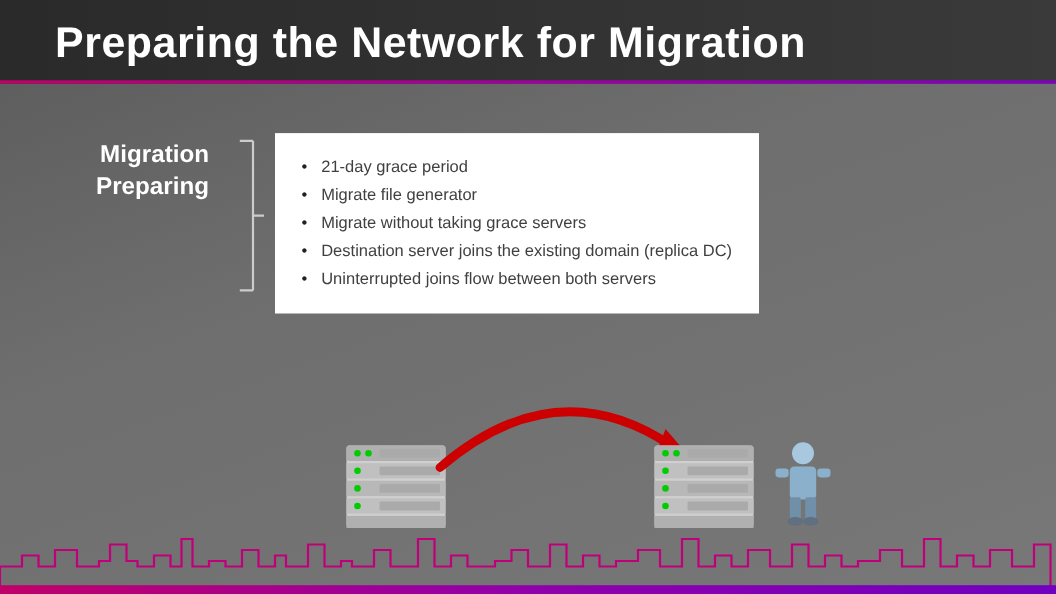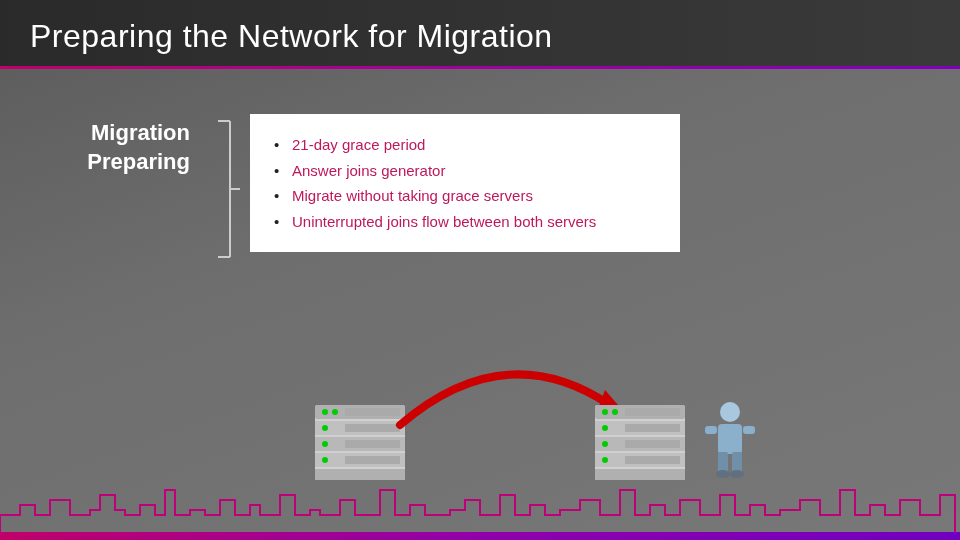--- a/index.html
+++ b/index.html
@@ -31,23 +31,24 @@
     .title-bar::before {
       content: '';
       position: absolute;
       bottom: 0; left: 0; right: 0;
       height: 3px;
       background: linear-gradient(90deg, #c0006a, #a000a0, #8000c0);
     }
 
     .slide-title {
       color: #ffffff;
-      font-size: 32px;
-      font-weight: 400;
+      font-size: 39px;
+      font-weight: 700;
       letter-spacing: 0.5px;
+      margin-left: 20px;
     }
 
     
     .content-area {
       display: flex;
       align-items: flex-start;
       padding: 40px 60px 20px 60px;
       gap: 0;
     }
 
@@ -91,21 +92,21 @@
       max-width: 520px;
       margin-top: 5px;
     }
 
     .highlights-list {
       list-style: none;
       padding: 0;
     }
 
     .highlights-list li {
-      color: #be185d;
+      color: #404040;
       font-size: 15px;
       line-height: 1.7;
       padding-left: 18px;
       position: relative;
     }
 
     .highlights-list li::before {
       content: '•';
       position: absolute;
       left: 0;
@@ -197,22 +198,23 @@
         <line x1="20" y1="2" x2="20" y2="138" stroke="#cccccc" stroke-width="2"></line>
         <line x1="20" y1="2" x2="8" y2="2" stroke="#cccccc" stroke-width="2"></line>
         <line x1="20" y1="138" x2="8" y2="138" stroke="#cccccc" stroke-width="2"></line>
         <line x1="20" y1="70" x2="30" y2="70" stroke="#cccccc" stroke-width="2"></line>
       </svg>
     </div>
 
     <div class="highlights-box">
       <ul class="highlights-list">
       <li>21-day grace period</li>
-          <li>Answer joins generator</li>
+          <li>Migrate file generator</li>
           <li>Migrate without taking grace servers</li>
+          <li>Destination server joins the existing domain (replica DC)</li>
           <li>Uninterrupted joins flow between both servers</li>
         </ul>
     </div>
 
   </div>
 
   <div class="illustration-area">
 
     <div class="server-left">
       <svg viewBox="0 0 100 85" xmlns="http://www.w3.org/2000/svg">

